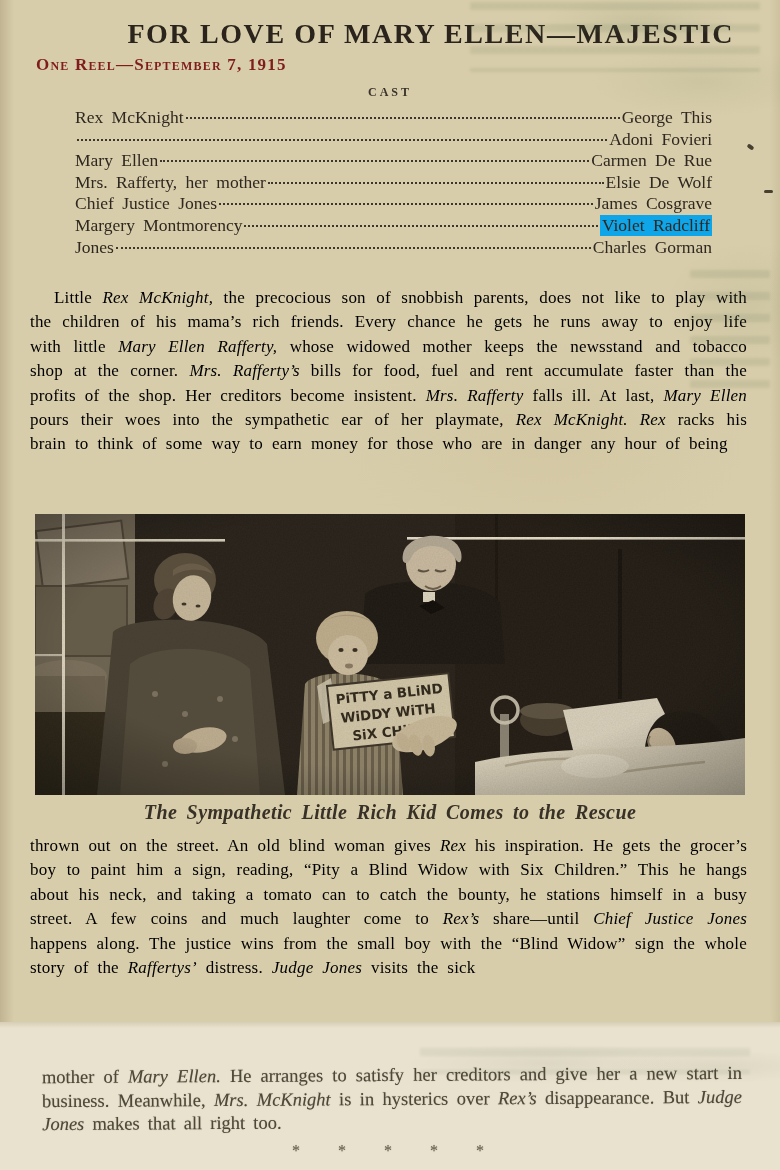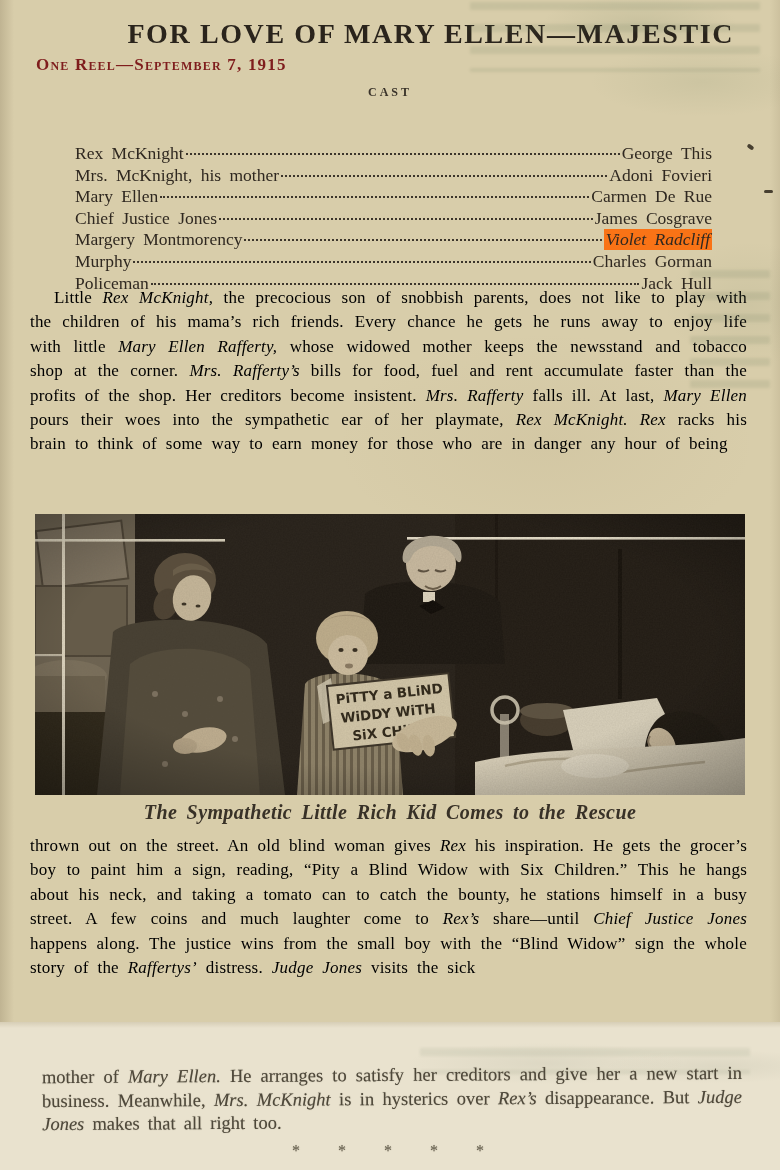--- a/index.html
+++ b/index.html
@@ -26,21 +26,21 @@
     left:36px;top:55px;
     font-variant:small-caps;font-weight:700;
     font-size:17px;letter-spacing:1.2px;color:#7f1d1d;
   }
   .cast-heading{
     left:0;top:85px;width:780px;text-align:center;
     font-size:12px;letter-spacing:3px;color:#3a332a;font-weight:600;
   }
   .cast-list{
     left:75px;top:107px;width:637px;
-    font-size:17.5px;color:#2f2820;word-spacing:4px;margin-top:36px;
+    font-size:17.5px;color:#2f2820;word-spacing:4px;
   }
   .cast-row{display:flex;align-items:baseline;height:21.6px;}
   .cast-role{white-space:nowrap;}
   .cast-dots{flex:1;margin:0 2px;border-bottom:2.2px dotted #3c352b;transform:translateY(-4px);min-width:12px;}
   .cast-actor{white-space:nowrap;}
   .hl{padding:0 2px;}
   .para{
     left:30px;width:717px;
     font-size:17px;line-height:24.4px;color:#000000;
     text-align:justify;word-spacing:4.5px;letter-spacing:.2px;
@@ -86,48 +86,47 @@
 <div class="abs page-subtitle">One Reel—September 7, 1915</div>
 <div class="abs cast-heading">CAST</div>
 
 <div class="abs cast-list">
   <div class="cast-row">
     <span class="cast-role">Rex McKnight</span>
     <span class="cast-dots"></span>
     <span class="cast-actor">George This</span>
   </div>
   <div class="cast-row">
-    <span class="cast-role">Mrs. McKnight, his mother</span>
     <span class="cast-dots"></span>
     <span class="cast-actor">Adoni Fovieri</span>
   </div>
   <div class="cast-row">
     <span class="cast-role">Mary Ellen</span>
     <span class="cast-dots"></span>
     <span class="cast-actor">Carmen De Rue</span>
   </div>
   <div class="cast-row">
+    <span class="cast-role">Mrs. Rafferty, her mother</span>
+    <span class="cast-dots"></span>
+    <span class="cast-actor">Elsie De Wolf</span>
+  </div>
+  <div class="cast-row">
     <span class="cast-role">Chief Justice Jones</span>
     <span class="cast-dots"></span>
     <span class="cast-actor">James Cosgrave</span>
   </div>
   <div class="cast-row">
     <span class="cast-role">Margery Montmorency</span>
     <span class="cast-dots"></span>
-    <span class="cast-actor hl" style="background-color: #f97316; font-style: italic;">Violet Radcliff</span>
-  </div>
-  <div class="cast-row">
-    <span class="cast-role">Murphy</span>
+    <span class="cast-actor hl" style="background-color: #0ea5e9;">Violet Radcliff</span>
+  </div>
+  <div class="cast-row">
+    <span class="cast-role">Jones</span>
     <span class="cast-dots"></span>
     <span class="cast-actor">Charles Gorman</span>
-  </div>
-  <div class="cast-row">
-    <span class="cast-role">Policeman</span>
-    <span class="cast-dots"></span>
-    <span class="cast-actor">Jack Hull</span>
   </div>
 </div>
 
 <div id="p1" class="abs para"><span>Little </span><span class="it">Rex McKnight,</span><span> the precocious son of snobbish parents, does not like to play with the children of his mama’s rich friends.  Every chance he gets he runs away to enjoy life with little </span><span class="it">Mary Ellen Rafferty,</span><span> whose widowed mother keeps the newsstand and tobacco shop at the corner.  </span><span class="it">Mrs. Rafferty’s</span><span> bills for food, fuel and rent accumulate faster than the profits of the shop.  Her creditors become insistent.  </span><span class="it">Mrs. Rafferty</span><span> falls ill.  At last, </span><span class="it">Mary Ellen</span><span> pours their woes into the sympathetic ear of her playmate, </span><span class="it">Rex McKnight.</span><span>  </span><span class="it">Rex</span><span> racks his brain to think of some way to earn money for those who are in danger any hour of being</span></div>
 
 <div class="abs photo-frame">
   <svg width="710" height="281" viewBox="0 0 710 281">
     <defs>
       <pattern id="stripes" width="7" height="7" patternUnits="userSpaceOnUse">
         <rect width="7" height="7" fill="#8e8268"></rect>

